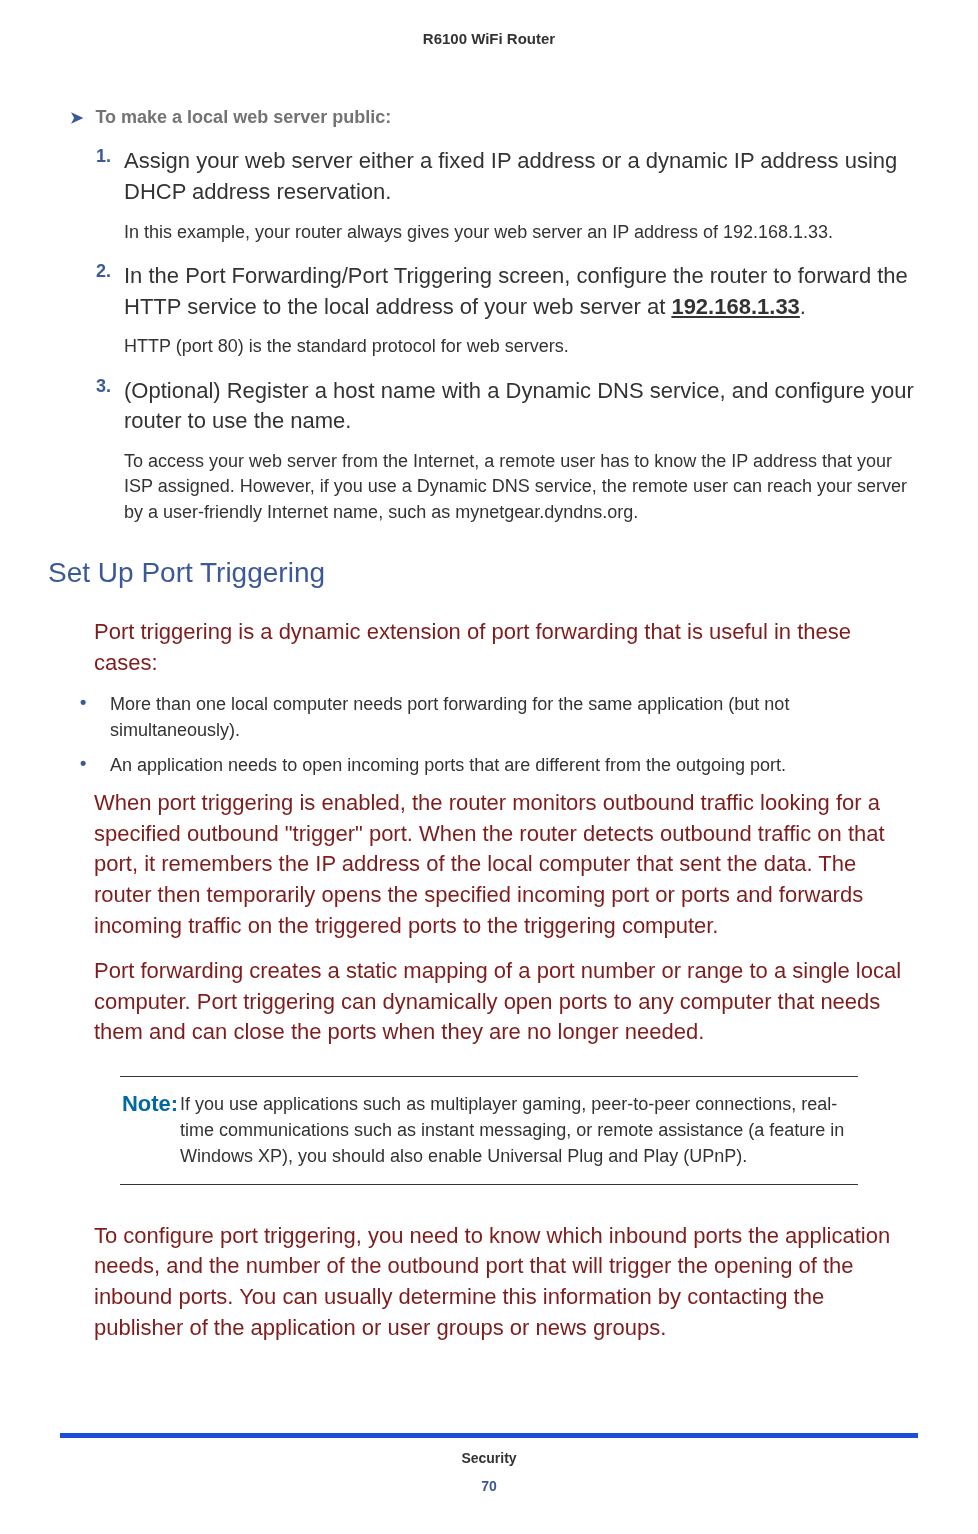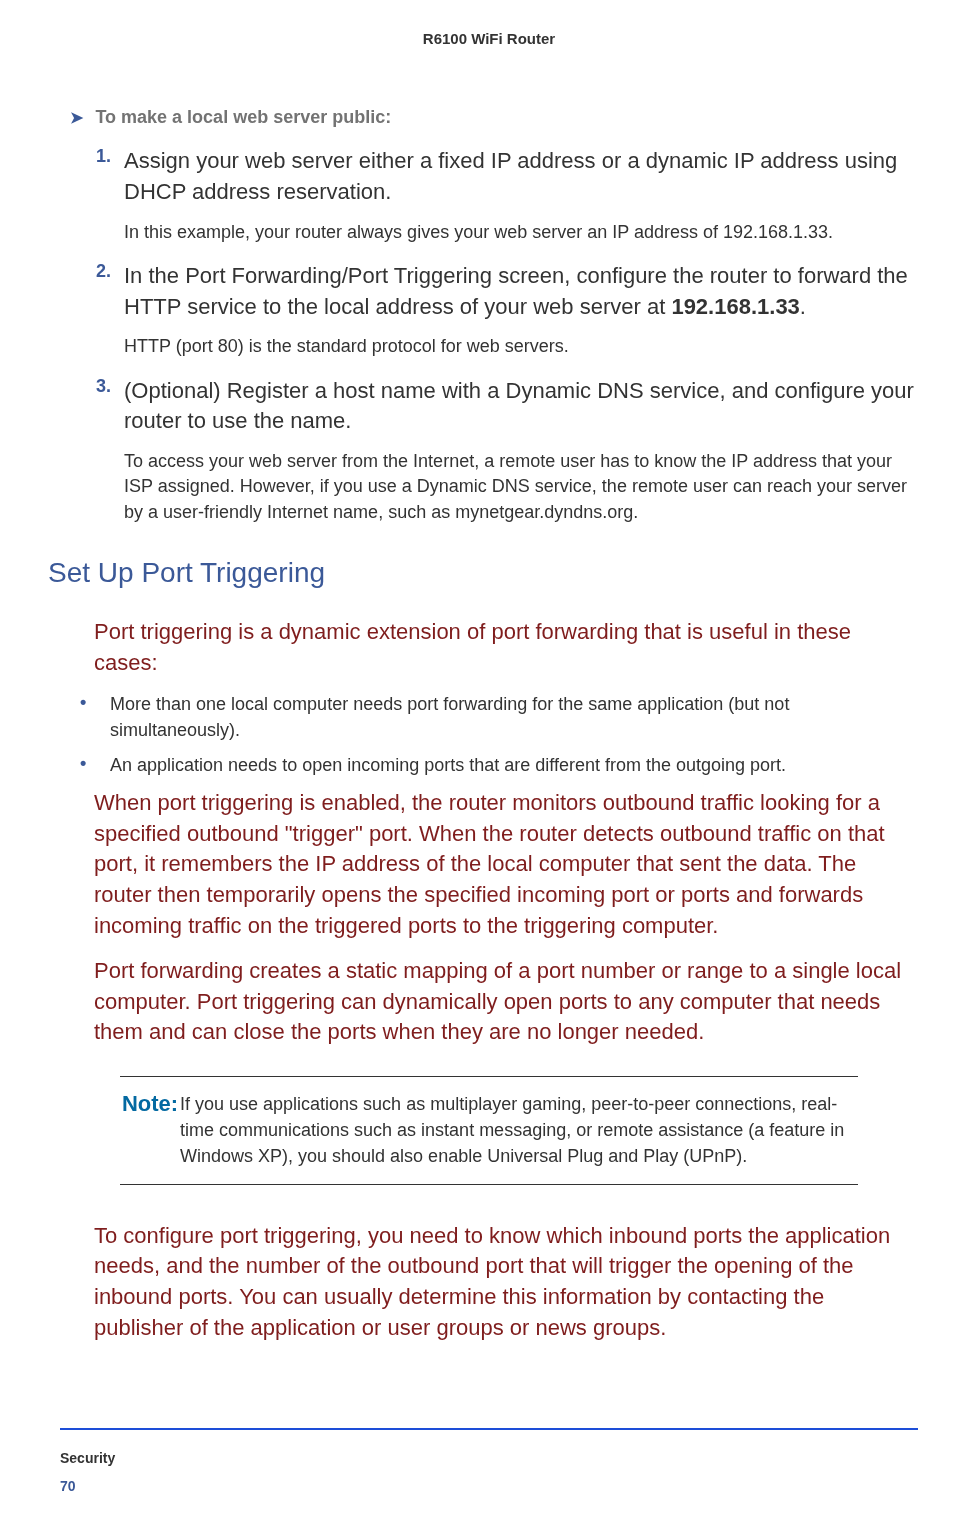--- a/index.html
+++ b/index.html
@@ -119,38 +119,39 @@
     .note-text {
       font-size: 18px;
       line-height: 1.45;
       color: #333333;
     }
     .footer {
       position: absolute;
       bottom: 40px;
       left: 0;
       right: 0;
-      text-align: left;
-      border-top: 2px solid #1d4ed8;
-      padding-top: 20px;
+      text-align: center;
+      border-top: 5px solid #1d4ed8;
+      padding-top: 12px;
       margin: 0 60px;
     }
     .footer-chapter {
       font-weight: bold;
       font-size: 14px;
       color: #333333;
       margin-bottom: 12px;
     }
     .footer-page {
       color: #3b5998;
       font-weight: bold;
       font-size: 14px;
     }
     .bold-inline {
       font-weight: bold;
+      text-decoration: underline;
     }
   </style>
 </head>
 <body>
 
 <div class="page">
   <div class="header-title">R6100 WiFi Router</div>
 
   <div class="procedure-heading">
     <span class="chevron">➤</span>

